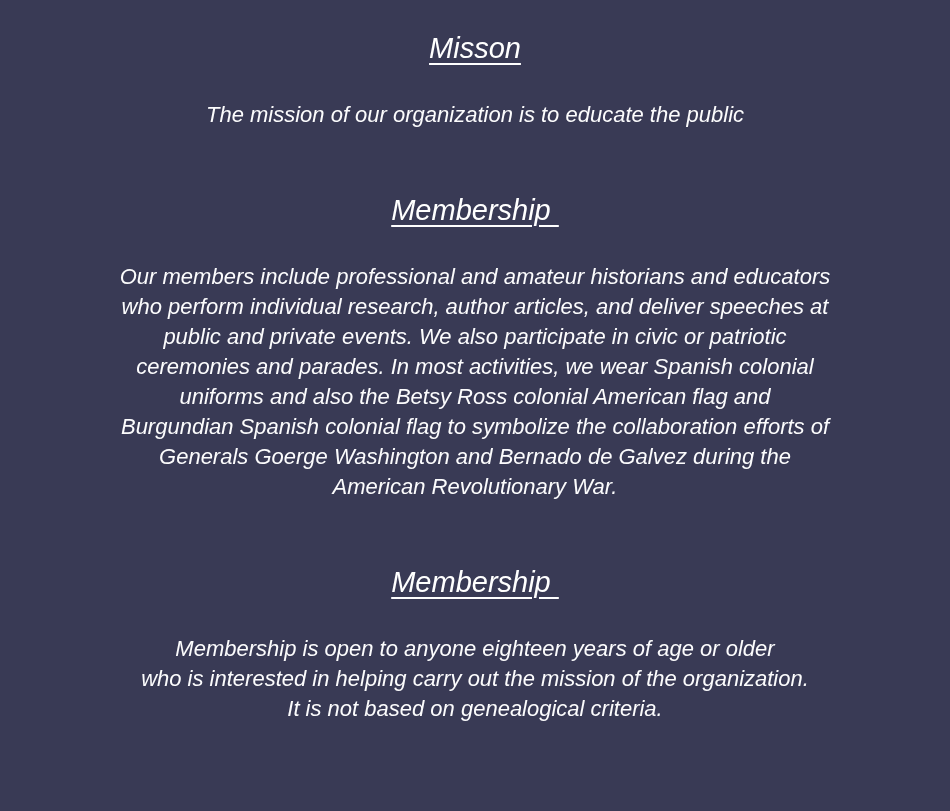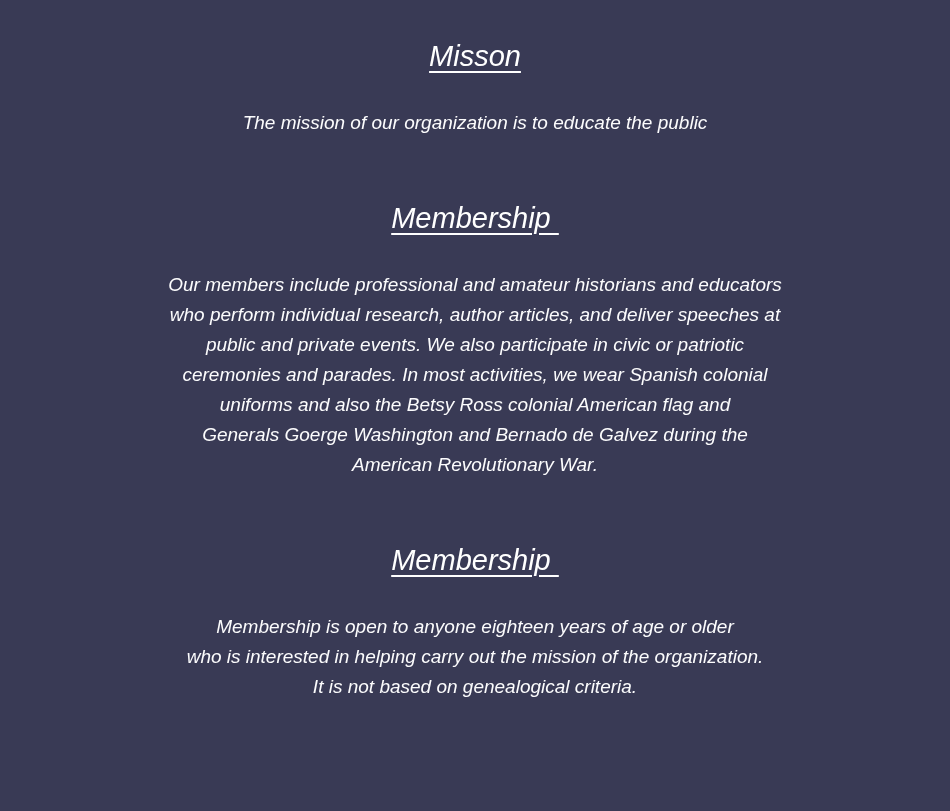--- a/index.html
+++ b/index.html
@@ -11,21 +11,21 @@
   }
   body {
     background: #393A55;
     font-family: "Liberation Sans", sans-serif;
     color: #FCFCFD;
   }
   .page {
     box-sizing: border-box;
     width: 950px;
     height: 811px;
-    padding: 38px 48px 0 48px;
+    padding: 30px 48px 0 48px;
     text-align: center;
   }
   .section {
     margin: 0 auto;
     max-width: 854px;
   }
   .section-heading {
     font-size: 29px;
     line-height: 36px;
     font-style: italic;
@@ -33,21 +33,21 @@
     margin: 0 0 34px 0;
     color: #FFFFFF;
   }
   .section-heading .heading-text {
     text-decoration: underline;
     text-decoration-thickness: 2px;
     text-underline-offset: 5px;
     white-space: pre; 
   }
   .section-body {
-    font-size: 19px;
+    font-size: 22px;
     line-height: 30px;
     font-style: italic;
     margin: 0 auto 62px auto;
   }
   .text-line {
     white-space: pre;
   }
 </style>
 </head>
 <body>
@@ -62,20 +62,21 @@
   </section>
 
   <section class="section">
     <h2 class="section-heading"><span class="heading-text">Membership </span></h2>
     <div class="section-body">
       <div class="text-line">Our members include professional and amateur historians and educators</div>
       <div class="text-line">who perform individual research, author articles, and deliver speeches at</div>
       <div class="text-line">public and private events. We also participate in civic or patriotic</div>
       <div class="text-line">ceremonies and parades. In most activities, we wear Spanish colonial</div>
       <div class="text-line">uniforms and also the Betsy Ross colonial American flag and</div>
+      <div class="text-line">Burgundian Spanish colonial flag to symbolize the collaboration efforts of</div>
       <div class="text-line">Generals Goerge Washington and Bernado de Galvez during the</div>
       <div class="text-line">American Revolutionary War.</div>
     </div>
   </section>
 
   <section class="section">
     <h2 class="section-heading"><span class="heading-text">Membership </span></h2>
     <div class="section-body">
       <div class="text-line">Membership is open to anyone eighteen years of age or older</div>
       <div class="text-line">who is interested in helping carry out the mission of the organization.</div>

